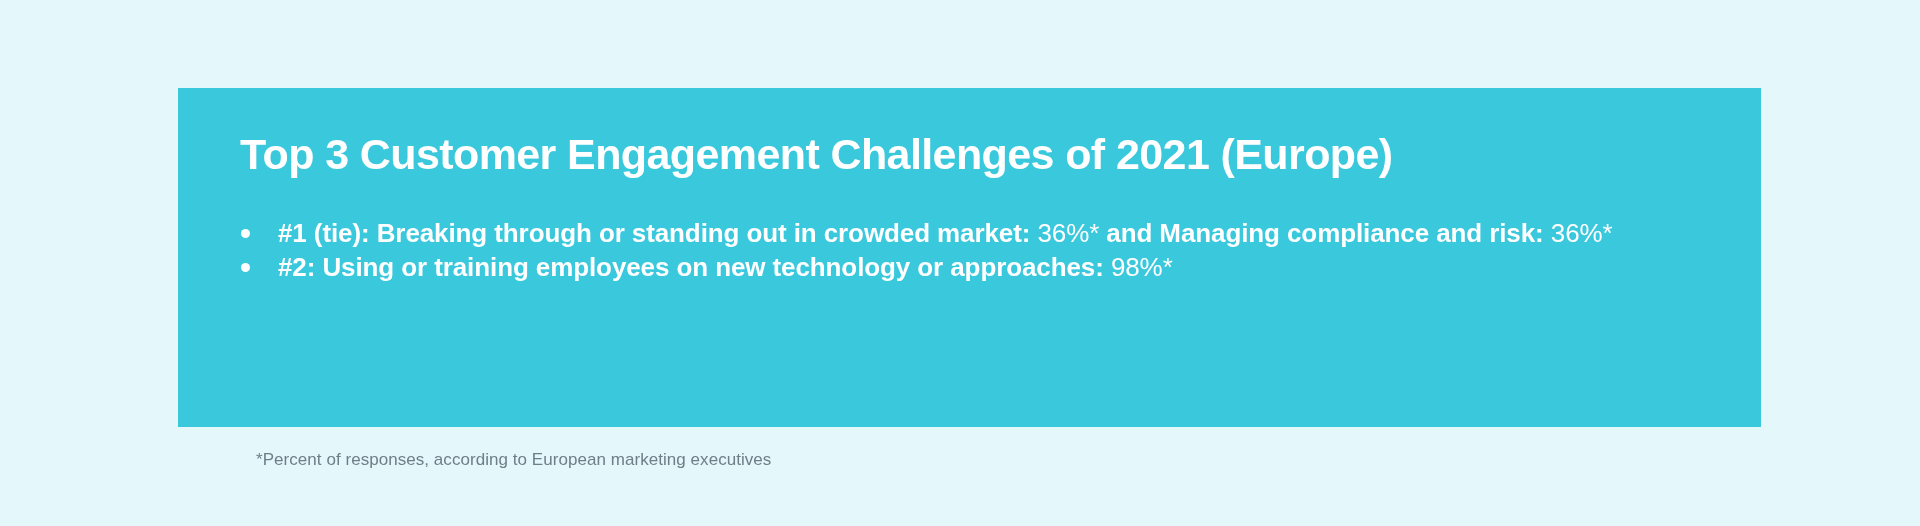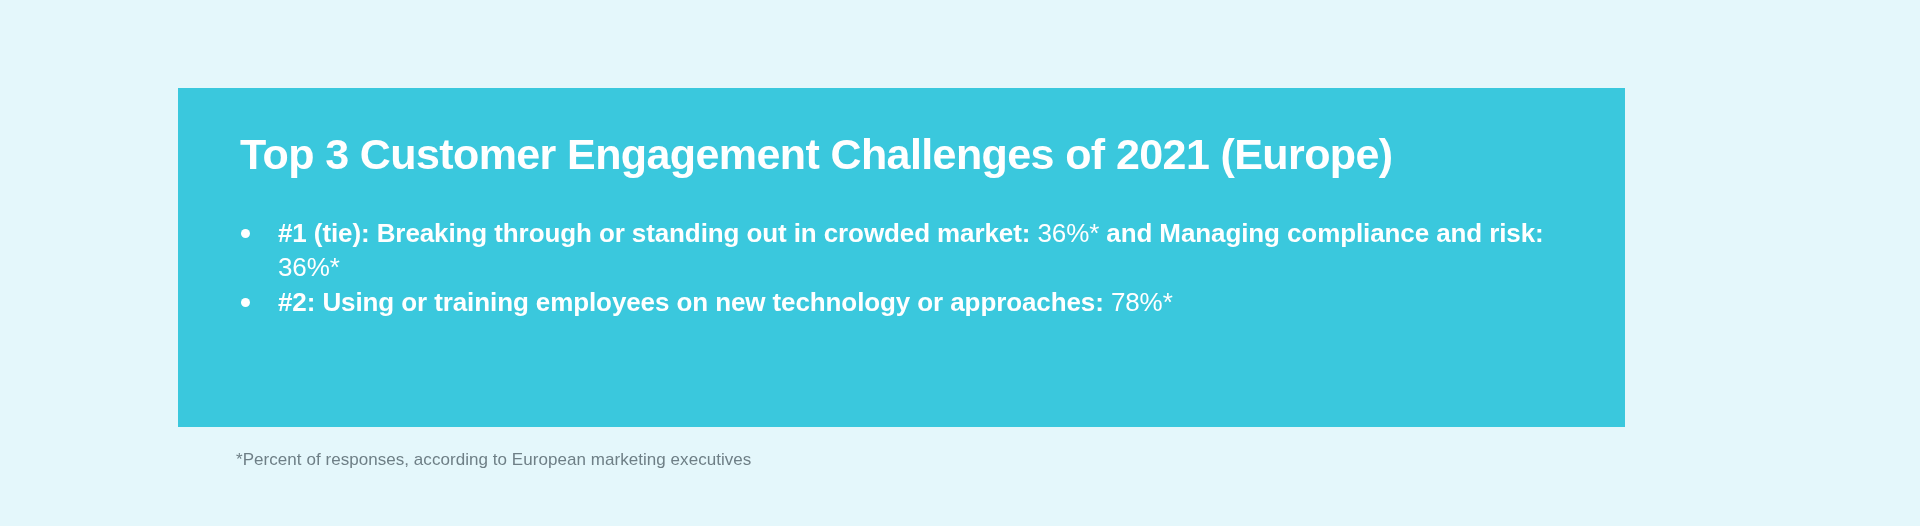--- a/index.html
+++ b/index.html
@@ -16,21 +16,21 @@
   .page {
     position: relative;
     width: 1920px;
     height: 526px;
     background: #e4f7fb;
   }
   .callout-card {
     position: absolute;
     left: 178px;
     top: 88px;
-    width: 1447px;
+    width: 1583px;
     height: 339px;
     background: #3ac8dd;
     box-sizing: border-box;
   }
   .card-title {
     position: absolute;
     left: 62px;
     top: 42px;
     color: #ffffff;
     font-size: 43px;
@@ -71,21 +71,21 @@
     display: block;
   }
   .bold-part {
     font-weight: 700;
   }
   .light-part {
     font-weight: 400;
   }
   .footnote {
     position: absolute;
-    left: 236px;
+    left: 256px;
     top: 450px;
     color: #6e7f86;
     font-size: 17px;
     font-weight: 400;
     letter-spacing: 0.05px;
   }
 </style>
 </head>
 <body>
 
@@ -100,21 +100,21 @@
       <div class="bullet-item">
         <span class="bullet-dot"></span>
         <span class="bullet-text">
           <span class="bold-part">#1 (tie): Breaking through or standing out in crowded market: </span><span class="light-part">36%*</span><span class="bold-part"> and Managing compliance and risk: </span><span class="light-part">36%*</span>
         </span>
       </div>
 
       <div class="bullet-item">
         <span class="bullet-dot"></span>
         <span class="bullet-text">
-          <span class="bold-part">#2: Using or training employees on new technology or approaches: </span><span class="light-part">78%*</span>
+          <span class="bold-part">#2: Using or training employees on new technology or approaches: </span><span class="light-part">98%*</span>
         </span>
       </div>
 
     </div>
   </div>
 
   <div class="footnote">*Percent of responses, according to European marketing executives</div>
 
 </div>
 

